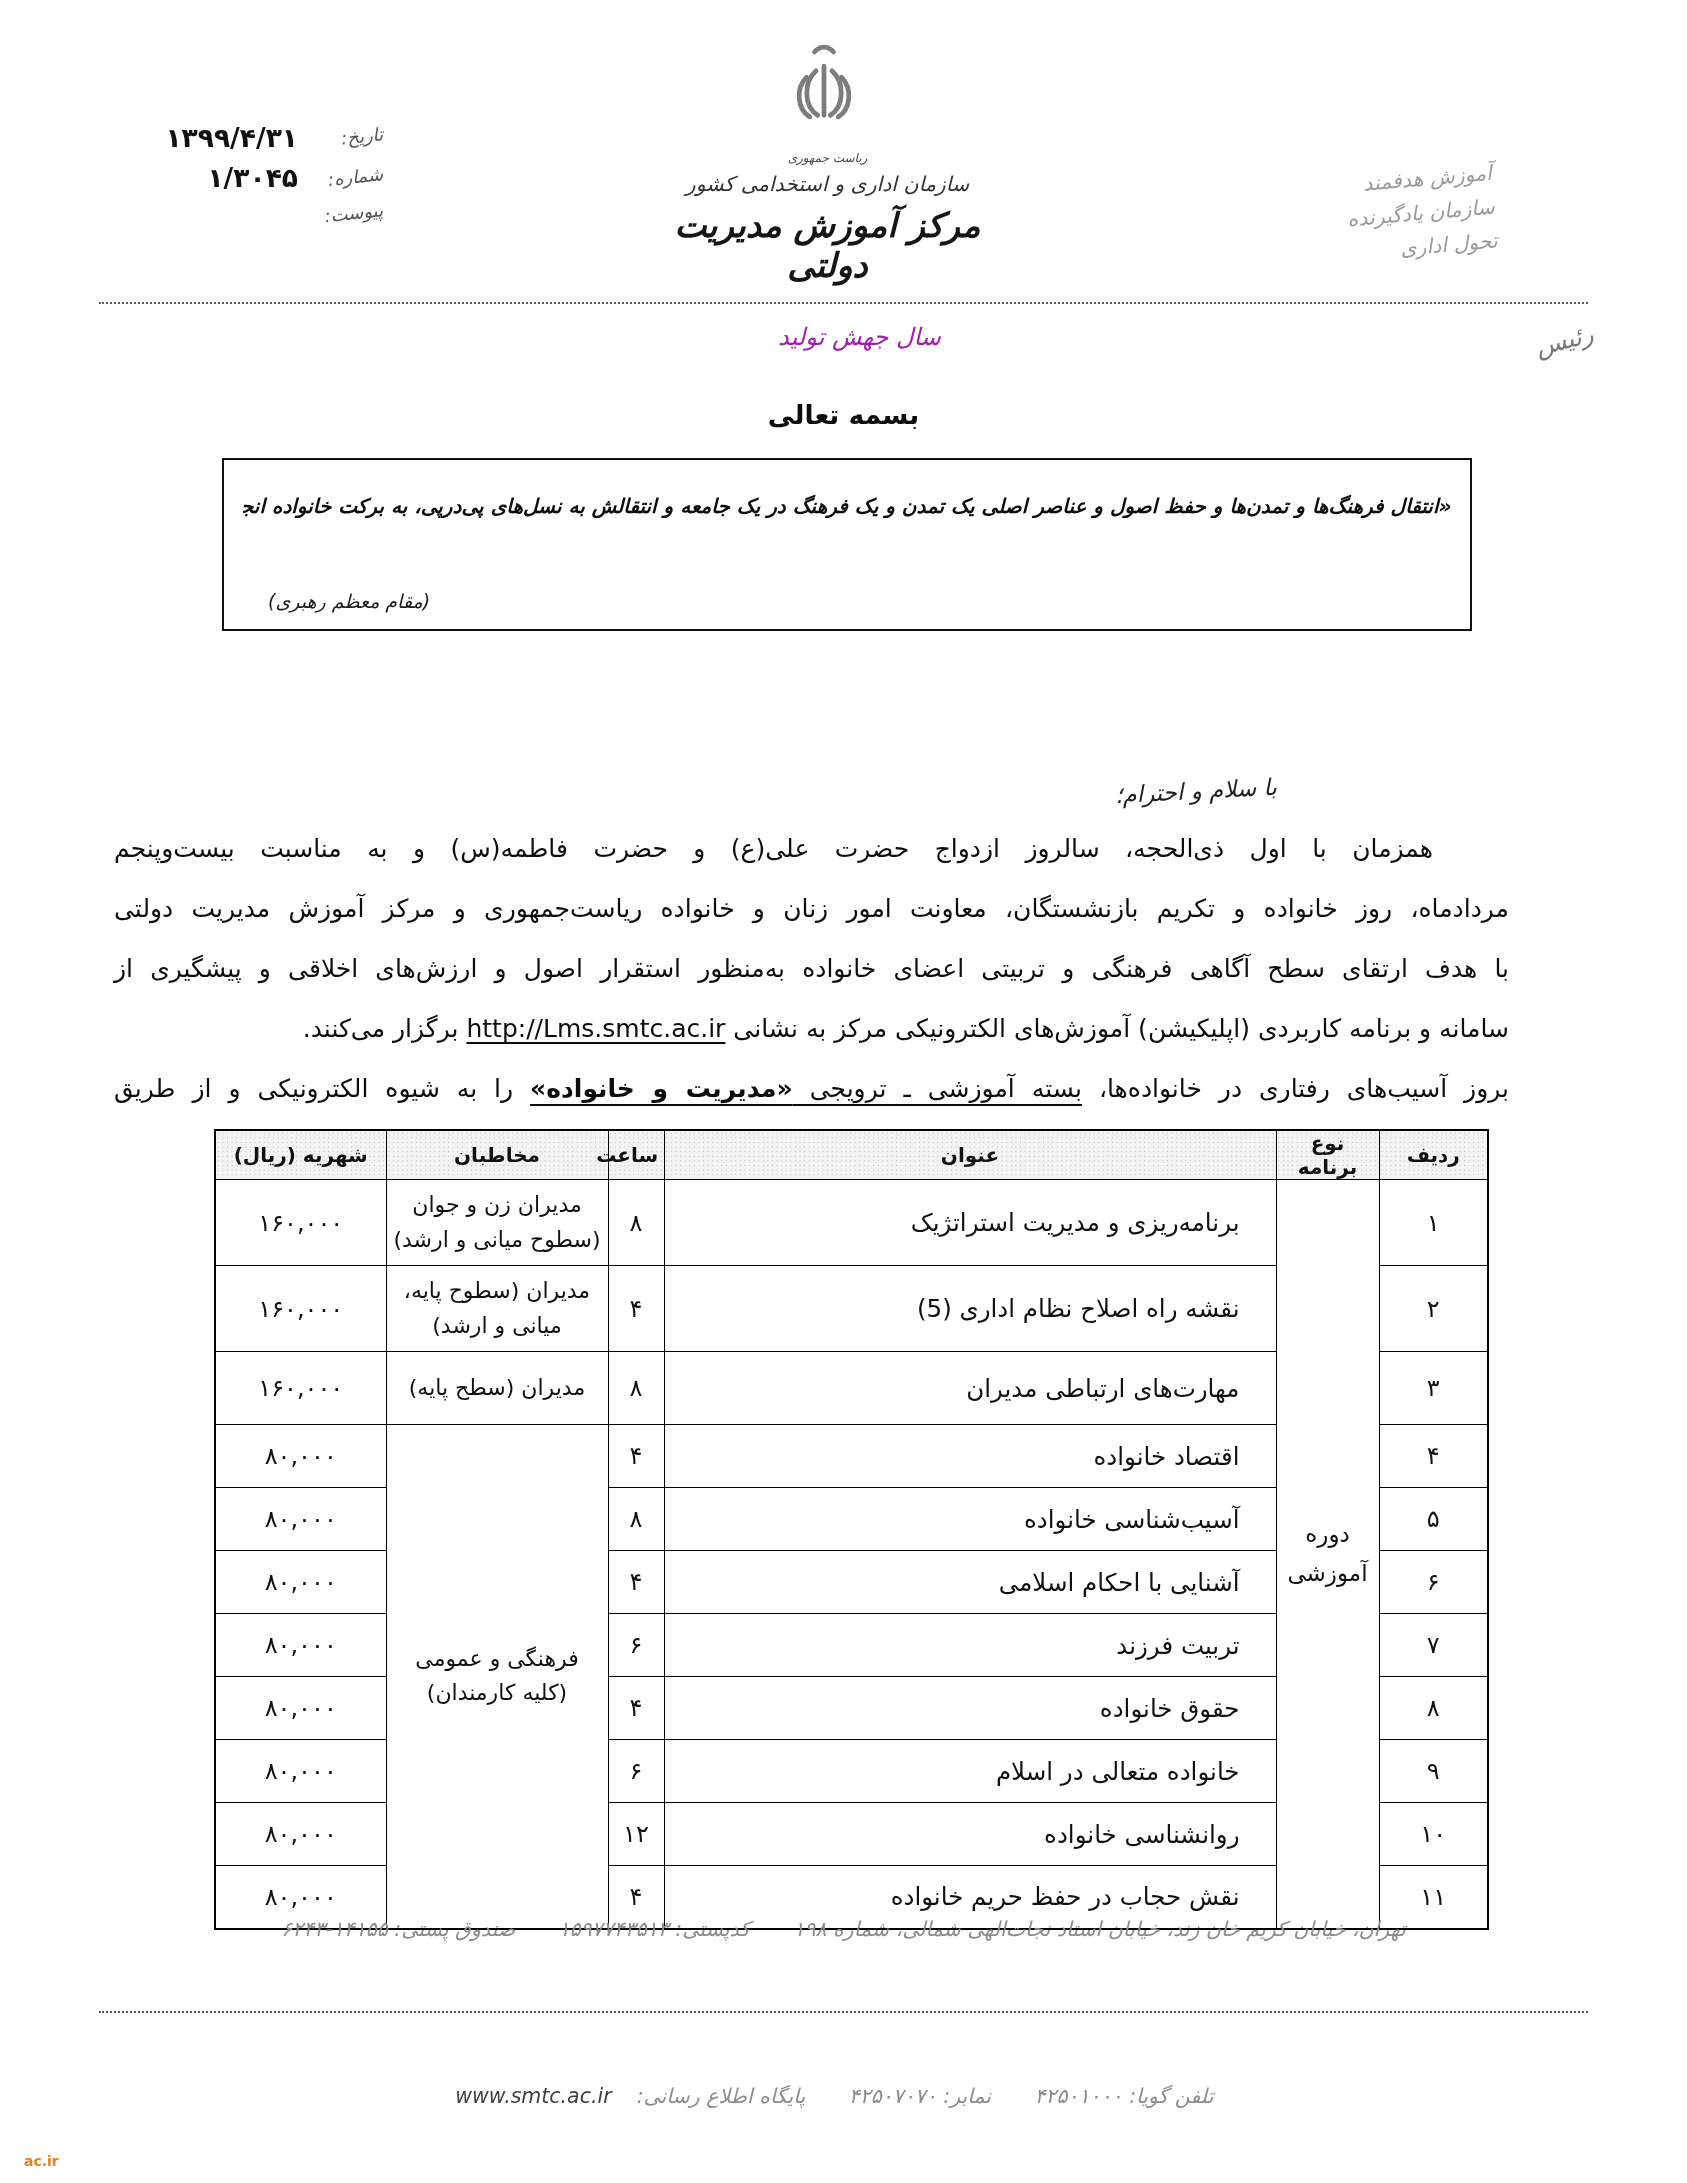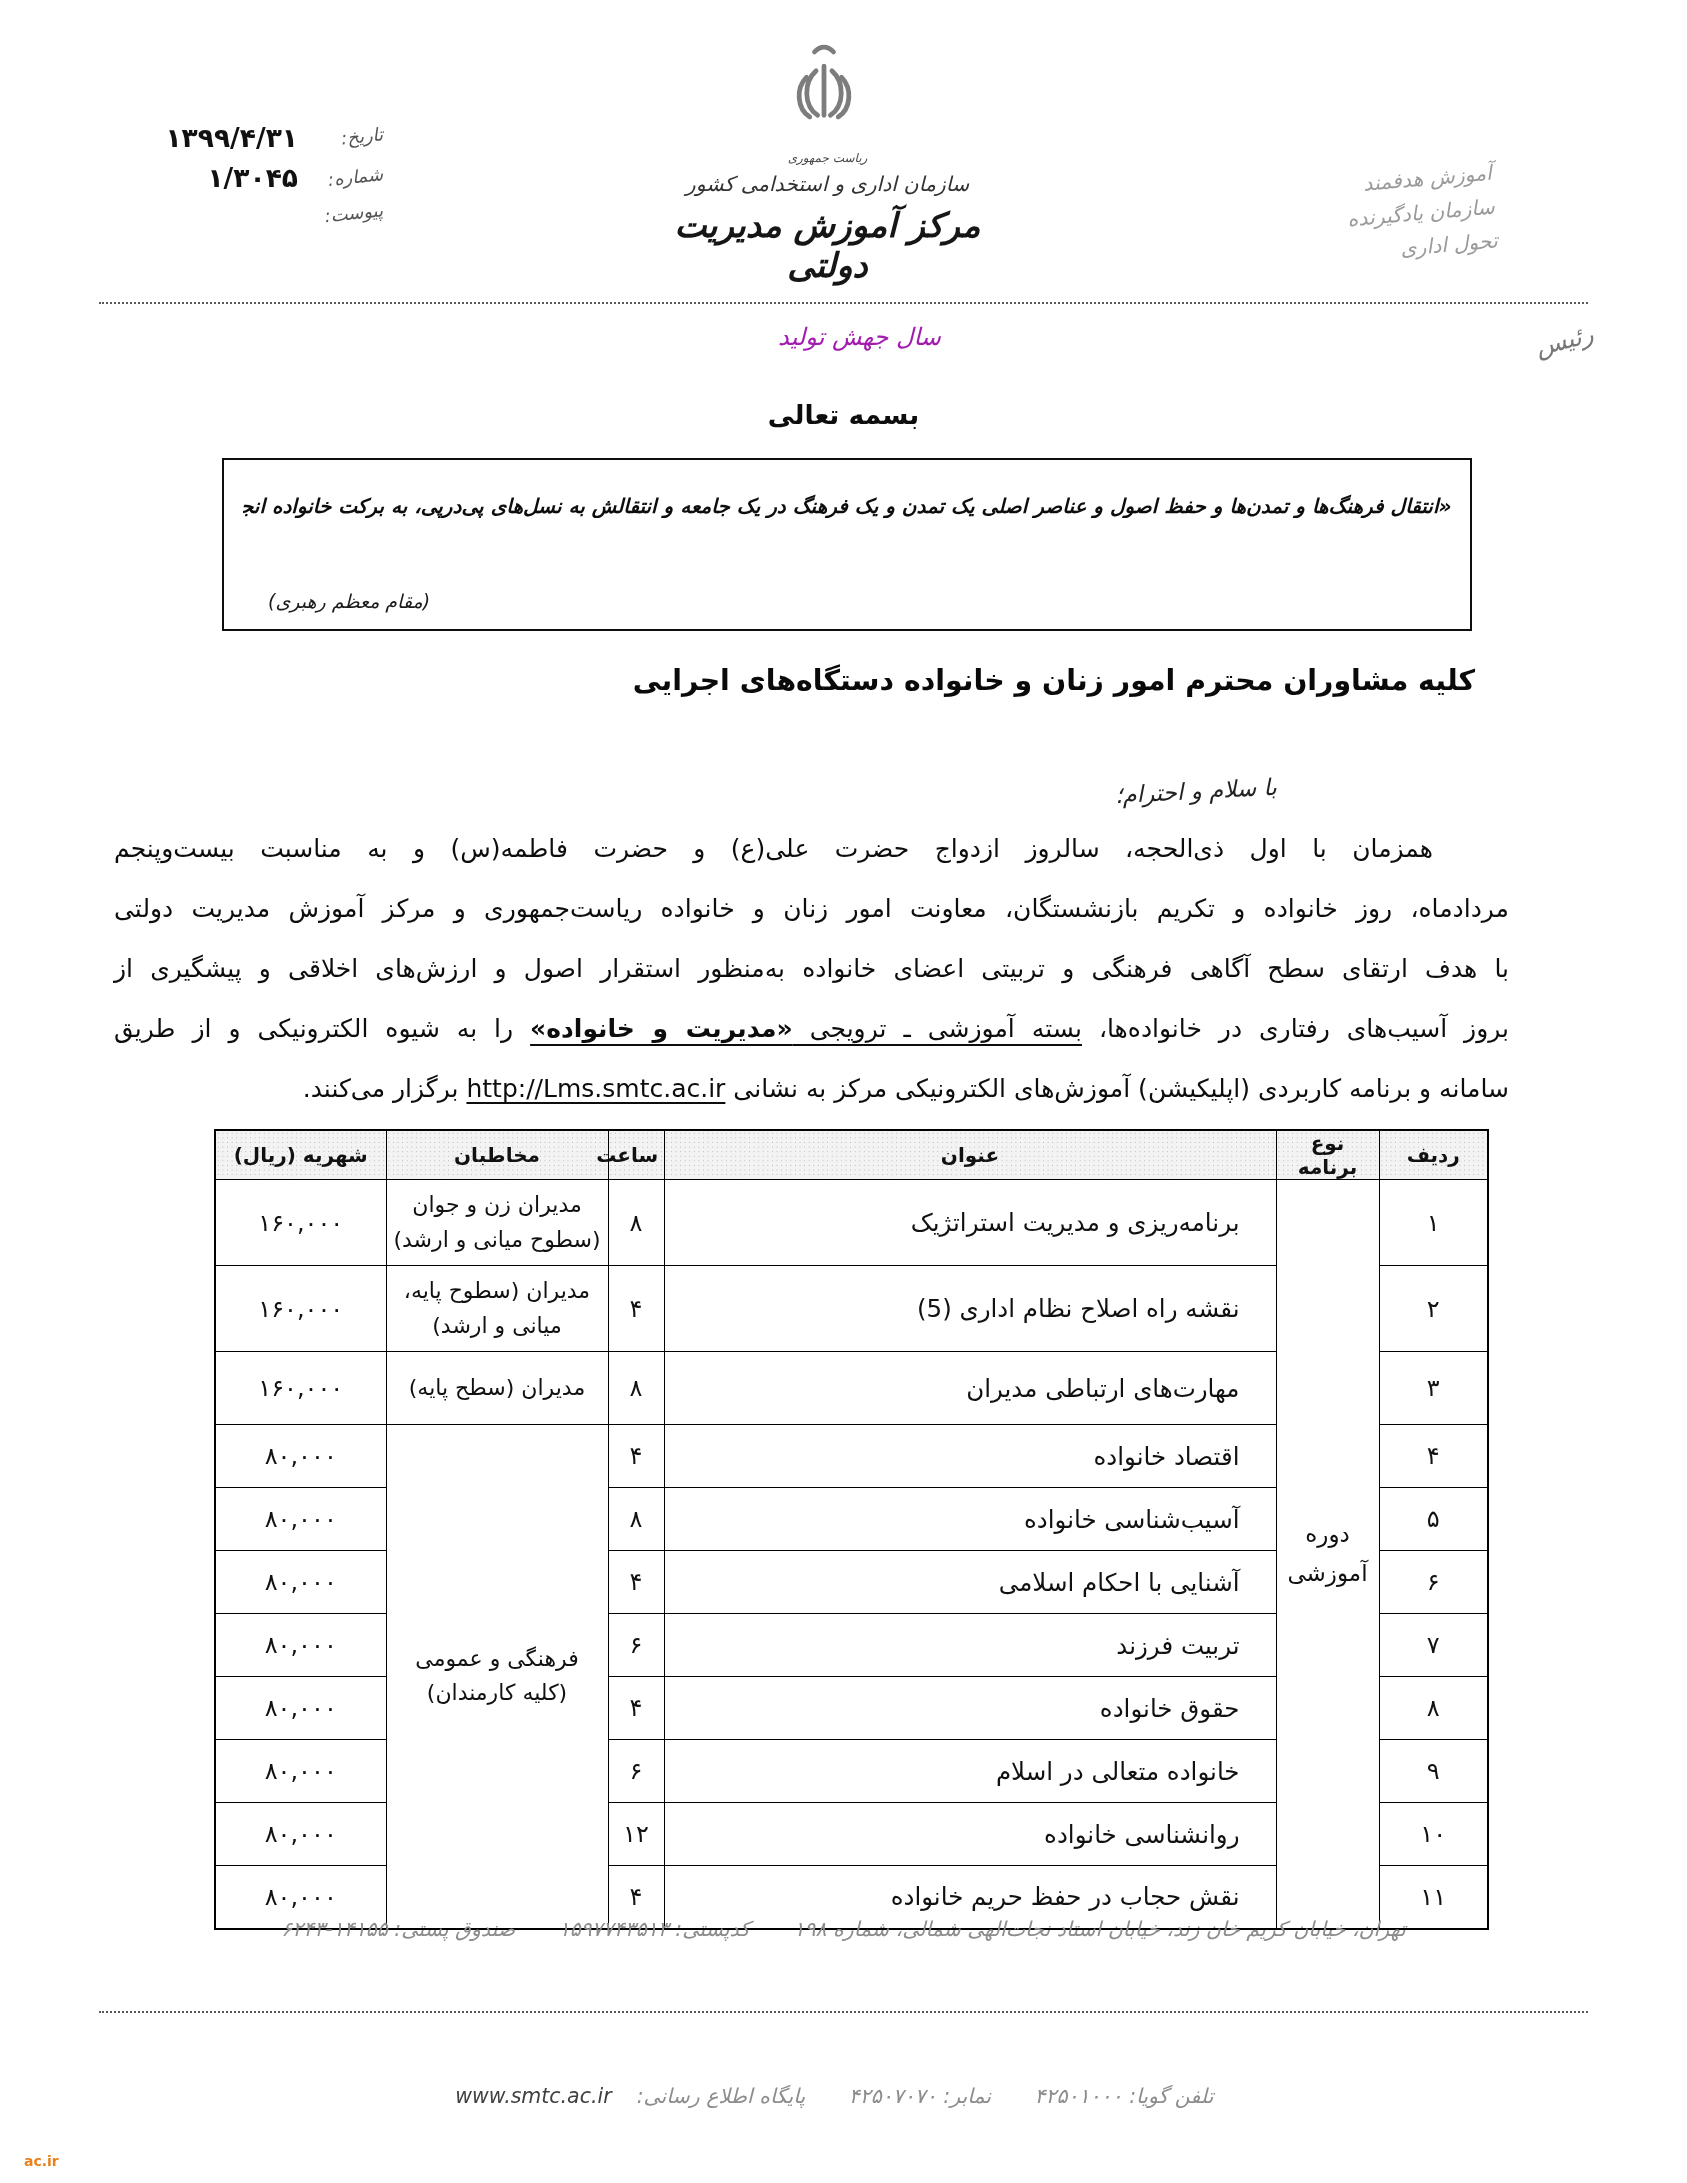--- a/index.html
+++ b/index.html
@@ -120,29 +120,28 @@
 
   <div class="yearslogan">سال جهش تولید</div>
   <div class="basmala">بسمه تعالی</div>
   <div class="president">رئیس</div>
 
   <div class="quotebox">
     <div class="quotetext">«انتقال فرهنگ‌ها و تمدن‌ها و حفظ اصول و عناصر اصلی یک تمدن و یک فرهنگ در یک جامعه و انتقالش به نسل‌های پی‌درپی، به برکت خانواده انجام می‌گیرد.»</div>
     <div class="quoteattr">(مقام معظم رهبری)</div>
   </div>
 
-  <div class="recipient">کلیه مشاوران محترم امور زنان و خانواده دستگاه‌های اجرایی</div>
   <div class="salam">با سلام و احترام؛</div>
 
   <div class="bodytext">
     <div class="bline first">همزمان با اول ذی‌الحجه، سالروز ازدواج حضرت علی(ع) و حضرت فاطمه(س) و به مناسبت بیست‌وپنجم</div>
     <div class="bline">مردادماه، روز خانواده و تکریم بازنشستگان، معاونت امور زنان و خانواده ریاست‌جمهوری و مرکز آموزش مدیریت دولتی</div>
     <div class="bline">با هدف ارتقای سطح آگاهی فرهنگی و تربیتی اعضای خانواده به‌منظور استقرار اصول و ارزش‌های اخلاقی و پیشگیری از</div>
+    <div class="bline last"><span>سامانه و برنامه کاربردی (اپلیکیشن) آموزش‌های الکترونیکی مرکز به نشانی </span><span class="url">http://Lms.smtc.ac.ir</span><span> برگزار می‌کنند.</span></div>
     <div class="bline"><span>بروز آسیب‌های رفتاری در خانواده‌ها، </span><span class="u">بسته آموزشی ـ ترویجی </span><span class="u b">«مدیریت و خانواده»</span><span> را به شیوه الکترونیکی و از طریق</span></div>
-    <div class="bline last"><span>سامانه و برنامه کاربردی (اپلیکیشن) آموزش‌های الکترونیکی مرکز به نشانی </span><span class="url">http://Lms.smtc.ac.ir</span><span> برگزار می‌کنند.</span></div>
   </div>
 
   <table class="coursetable">
     <colgroup>
       <col style="width:109px">
         <col style="width:103px">
         <col style="width:612px">
         <col style="width:56px">
         <col style="width:222px">
         <col style="width:171px">

